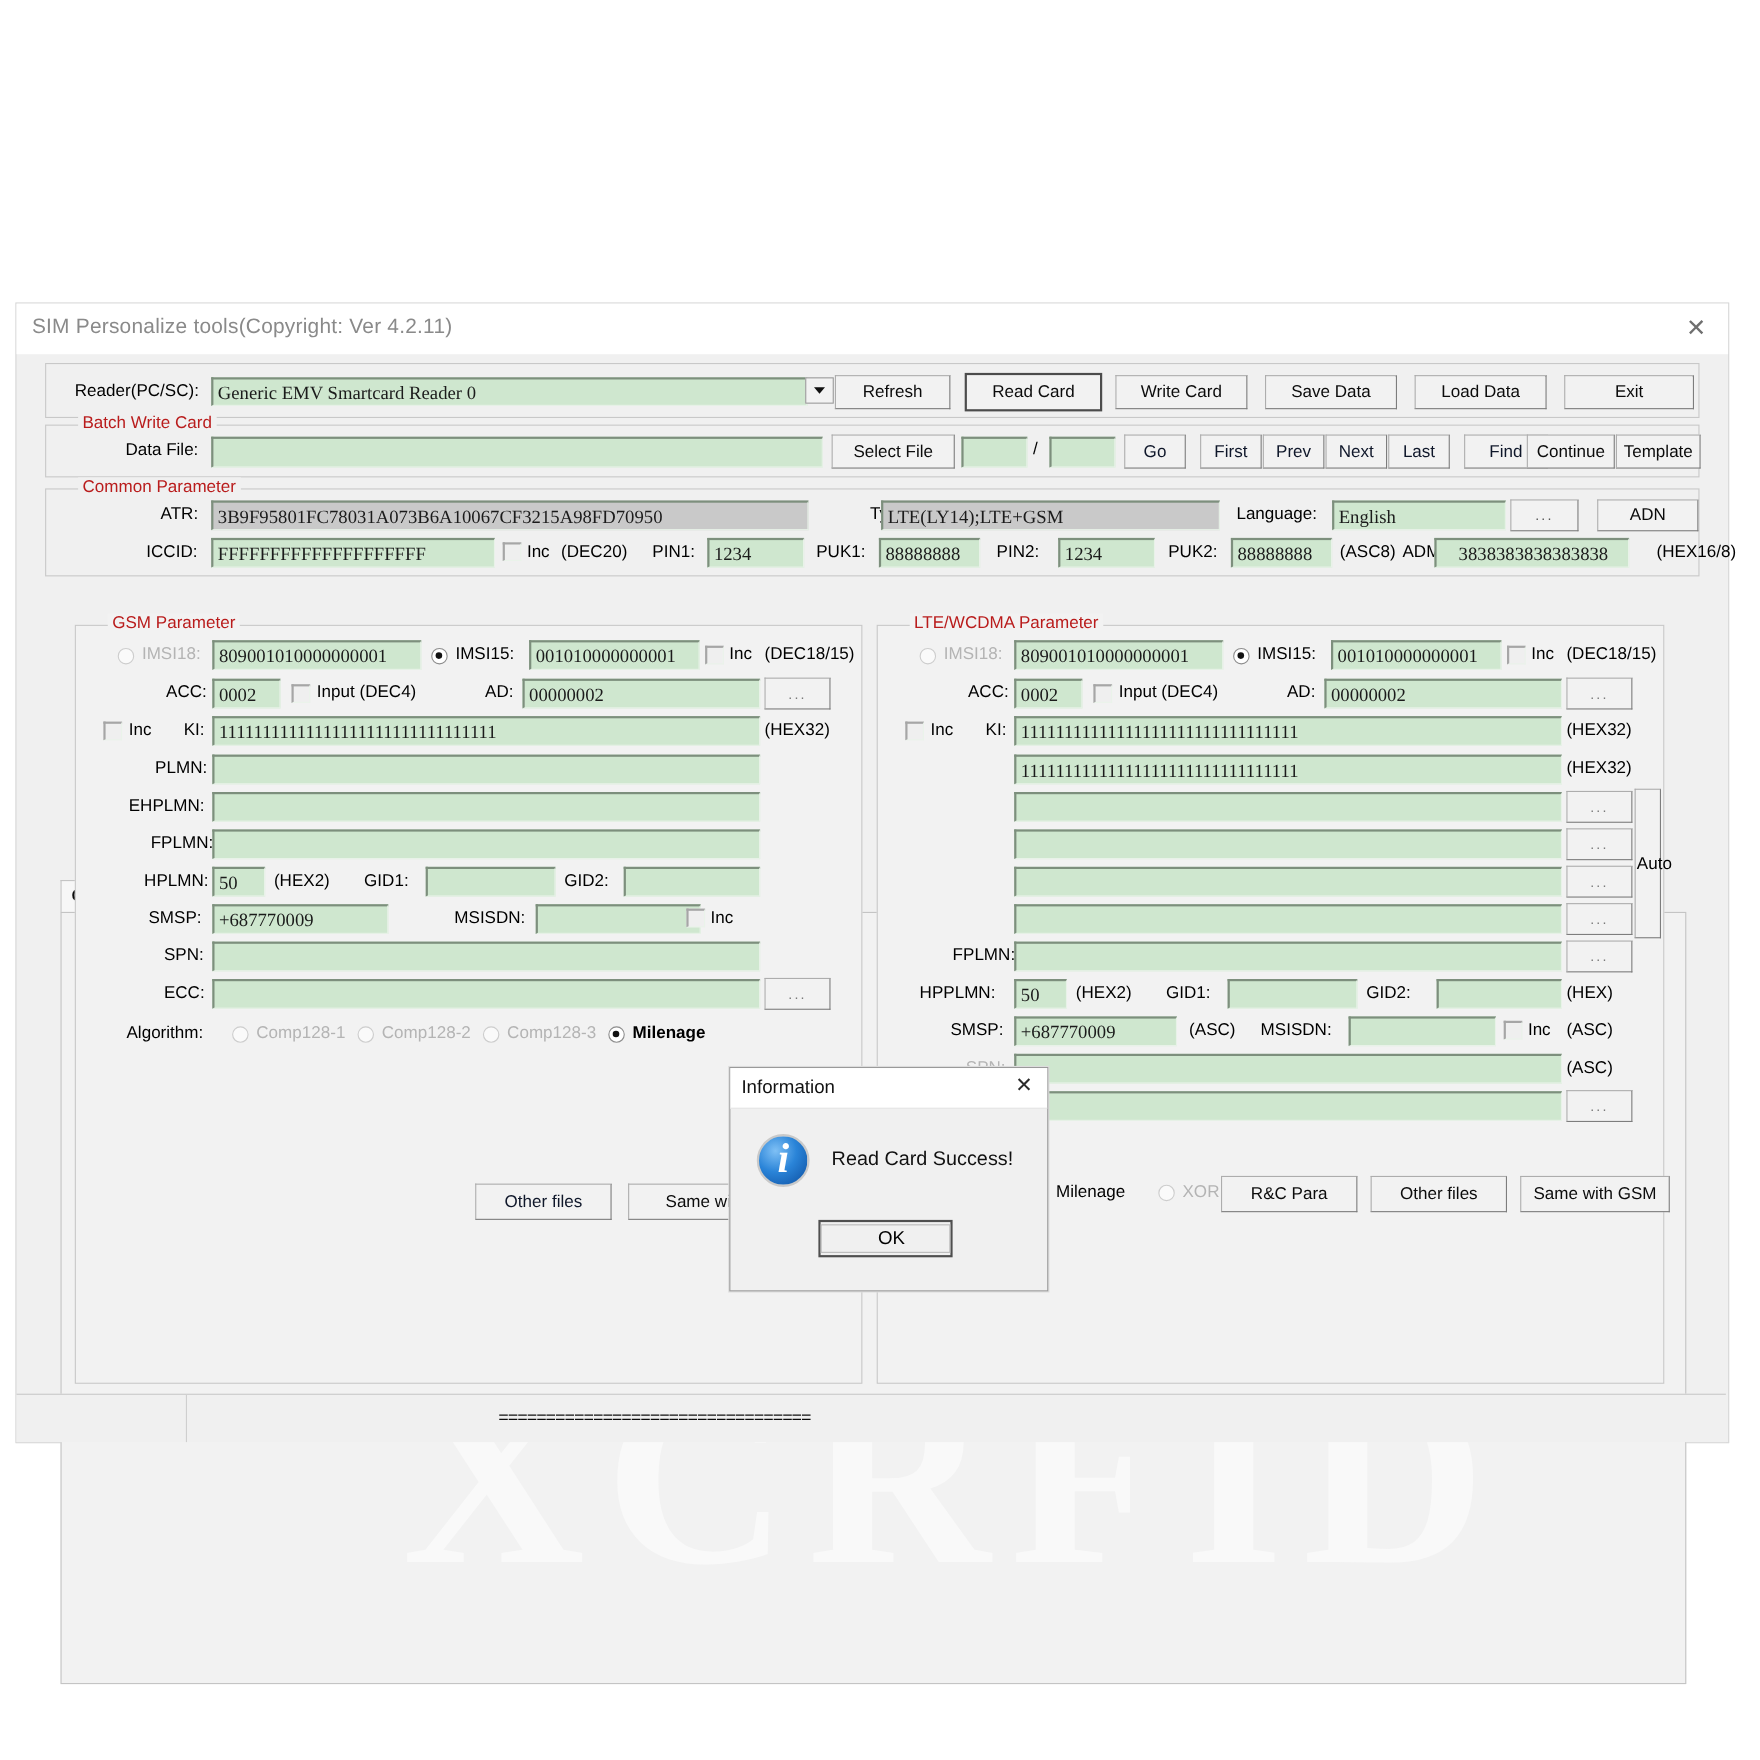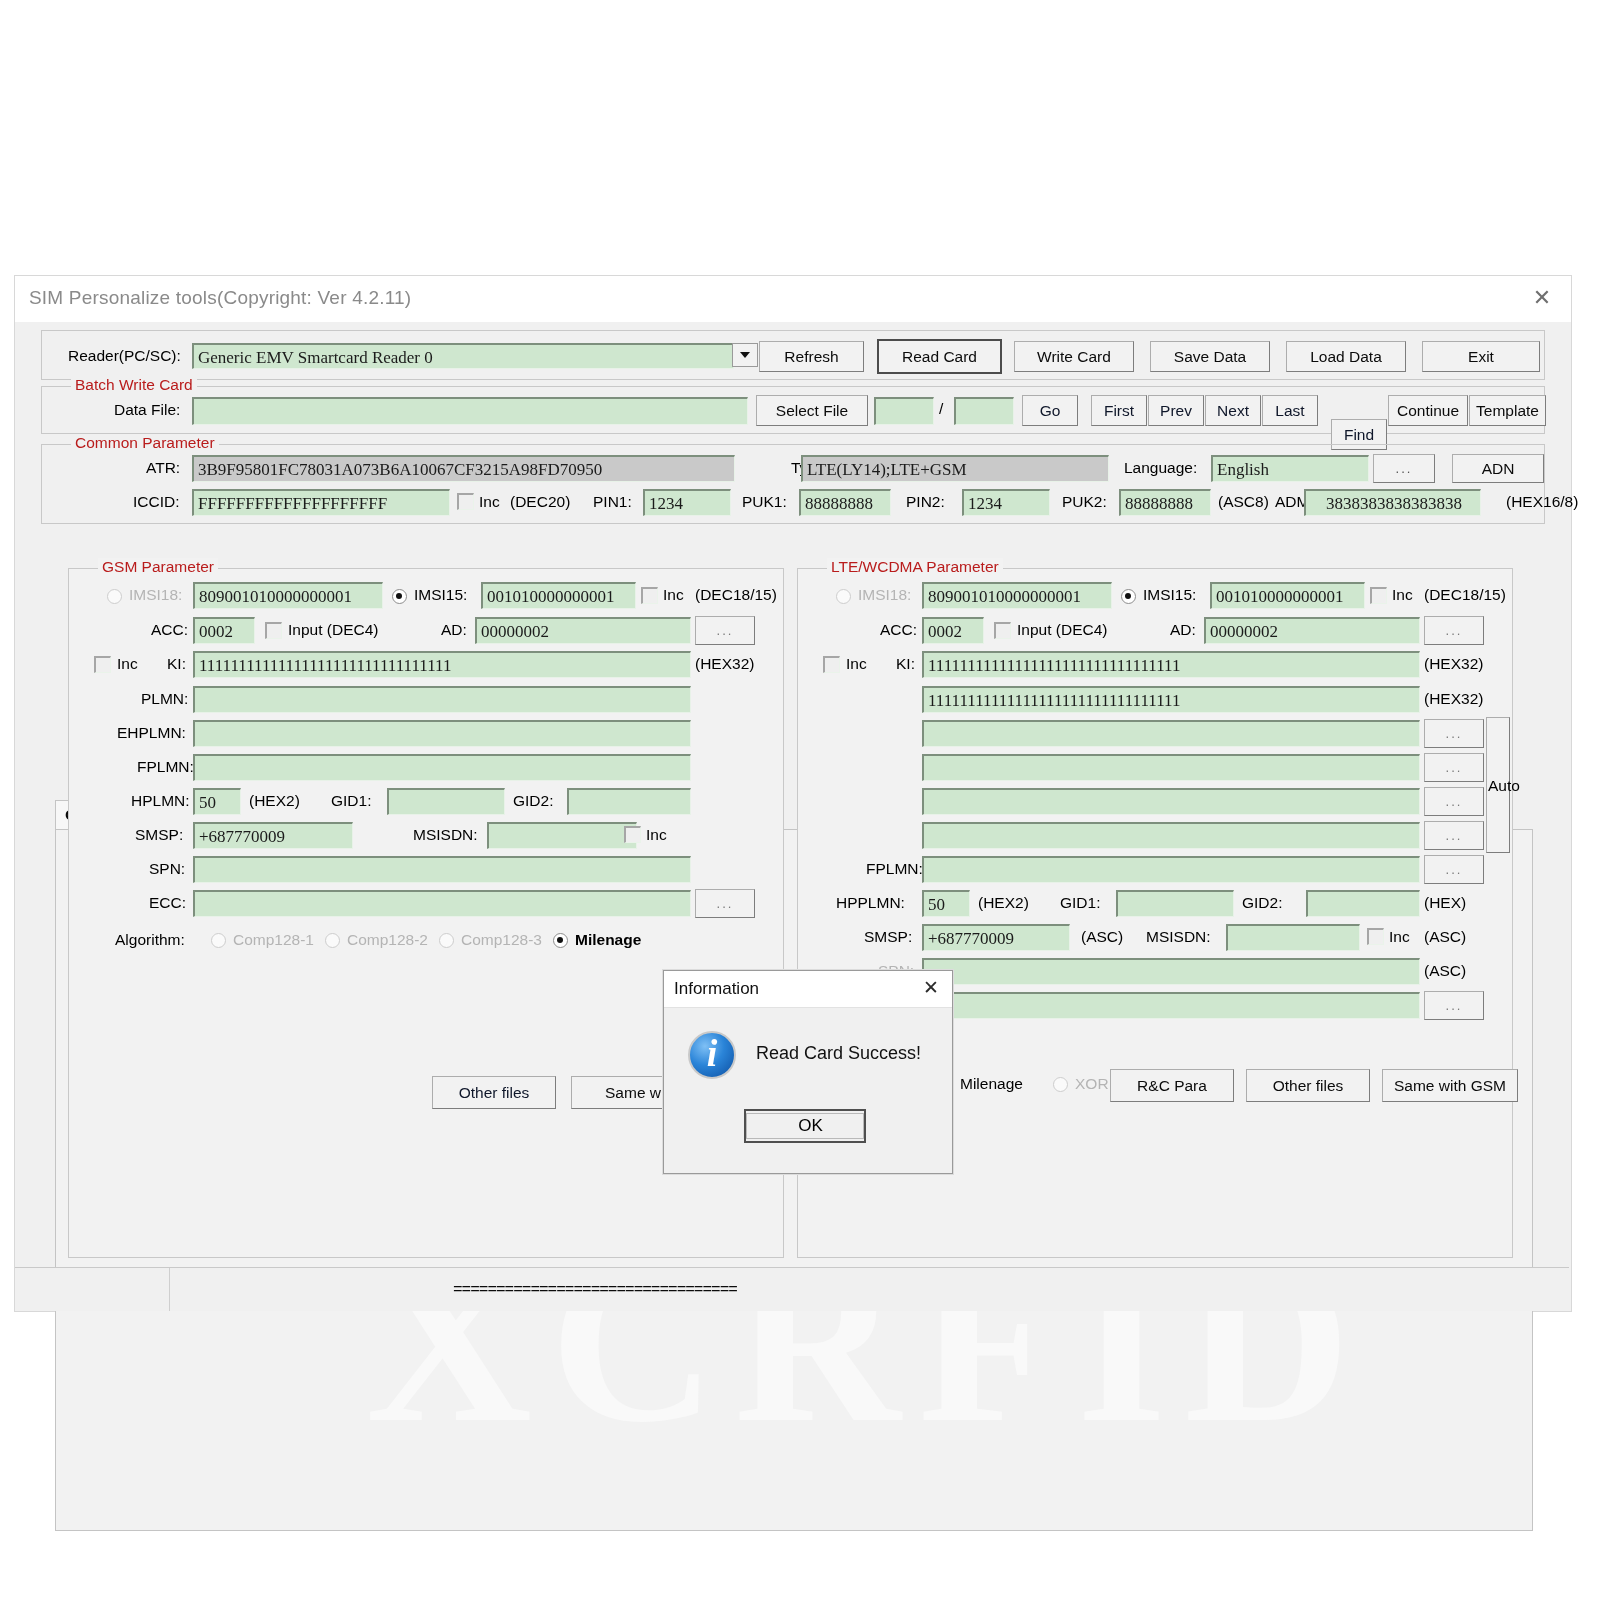--- a/index.html
+++ b/index.html
@@ -172,21 +172,21 @@
     <div class="fld" style="left:150px;top:10px;width:556px;height:28px;"></div>
     <div class="btn" style="left:714px;top:8px;width:112px;height:31px;">Select File</div>
     <div class="fld" style="left:832px;top:10px;width:60px;height:28px;"></div>
     <div class="lbl" style="left:897px;top:13px;">/</div>
     <div class="fld" style="left:912px;top:10px;width:60px;height:28px;"></div>
     <div class="btn dis" style="left:980px;top:8px;width:56px;height:31px;">Go</div>
     <div class="btn dis" style="left:1049px;top:8px;width:56px;height:31px;">First</div>
     <div class="btn dis" style="left:1106px;top:8px;width:56px;height:31px;">Prev</div>
     <div class="btn dis" style="left:1163px;top:8px;width:56px;height:31px;">Next</div>
     <div class="btn dis" style="left:1220px;top:8px;width:56px;height:31px;">Last</div>
-    <div class="btn dis" style="left:1289px;top:8px;width:56px;height:31px;margin-top:24px;">Find</div>
+    <div class="btn dis" style="left:1289px;top:8px;width:76px;height:31px;">Find</div>
     <div class="btn" style="left:1346px;top:8px;width:80px;height:31px;">Continue</div>
     <div class="btn" style="left:1427px;top:8px;width:77px;height:31px;">Template</div>
   </div>
 
   <div class="grp" style="left:26px;top:168px;width:1504px;height:80px;">
     <div class="cap">Common Parameter</div>
     <div class="lbl" style="left:104px;top:14px;">ATR:</div>
     <div class="fld ro" style="left:150px;top:10px;width:543px;height:27px;">3B9F95801FC78031A073B6A10067CF3215A98FD70950</div>
     <div class="lbl" style="left:705px;top:14px;margin-left:44px;">Type:</div>
     <div class="fld ro" style="left:759px;top:10px;width:308px;height:27px;">LTE(LY14);LTE+GSM</div>

